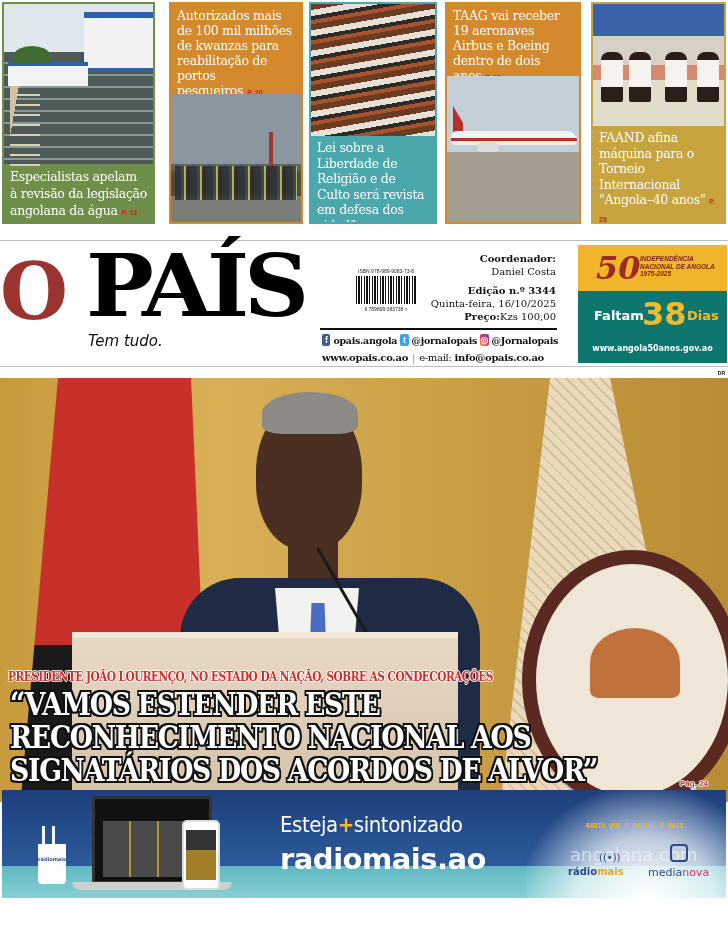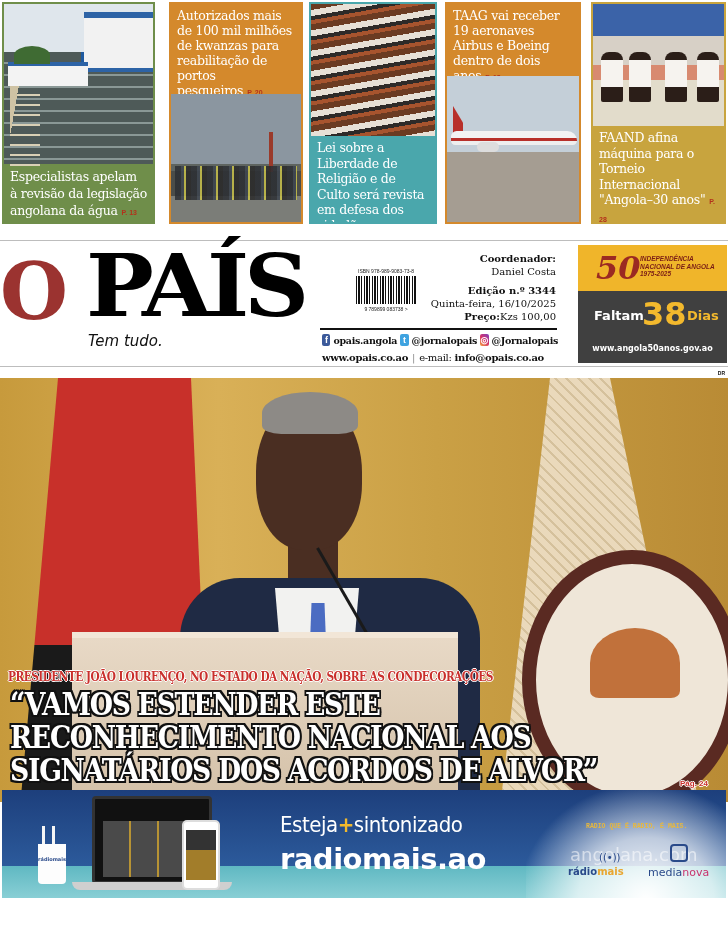--- a/index.html
+++ b/index.html
@@ -72,21 +72,21 @@
   .tw { background: #3fa3e0; }
   .ig { background: linear-gradient(45deg, #f4a33c, #d6336c, #7b3fbf); }
   .web { position: absolute; left: 322px; top: 352px; width: 236px; font-family: "DejaVu Serif", serif; font-size: 10px; white-space: nowrap; letter-spacing: -0.3px; }
   .web b { font-weight: bold; }
   .web .sep { color: #888; margin: 0 4px; }
 
   .badge50 { position: absolute; left: 578px; top: 245px; width: 149px; height: 118px; }
   .badge50 .top { height: 46px; background: #f0b52a; position: relative; }
   .badge50 .big50 { position: absolute; left: 18px; top: 4px; font-family: "DejaVu Serif", serif; font-weight: bold; font-style: italic; font-size: 32px; line-height: 38px; color: #9b2a22; }
   .badge50 .indep { position: absolute; left: 62px; top: 10px; font-family: "Liberation Sans", sans-serif; font-weight: bold; font-style: italic; font-size: 6.5px; line-height: 7.5px; color: #7a1d16; }
-  .badge50 .bot { height: 72px; background: #404040; position: relative; color: #fff; font-family: "DejaVu Sans", sans-serif; }
+  .badge50 .bot { height: 72px; background: #0f766e; position: relative; color: #fff; font-family: "DejaVu Sans", sans-serif; }
   .badge50 .falt { position: absolute; left: 16px; top: 17px; font-weight: bold; font-size: 13px; }
   .badge50 .num { position: absolute; left: 64px; top: 5px; font-weight: bold; font-size: 32px; color: #f3b92d; line-height: 36px; }
   .badge50 .dias { position: absolute; left: 109px; top: 17px; font-weight: bold; font-size: 13px; color: #f3b92d; }
   .badge50 .url { position: absolute; left: 0; right: 0; top: 53px; text-align: center; font-weight: bold; font-size: 8px; }
 
   
   .credit { position: absolute; right: 3px; top: 370px; font-family: "Liberation Sans", sans-serif; font-weight: bold; font-size: 5px; color: #111; }
   .lead { position: absolute; left: 0; top: 378px; width: 728px; height: 424px; overflow: hidden;
     background: linear-gradient(90deg, #c79a3c 0%, #d9b057 30%, #caa045 60%, #b98b35 100%); }
   .flag-ang { position: absolute; left: 20px; top: 0; width: 190px; height: 430px; background: linear-gradient(180deg, #c8302a 0 62%, #1a1a1a 62%); clip-path: polygon(20% 0, 90% 0, 100% 100%, 0 100%); }
@@ -179,21 +179,21 @@
   </div>
 
   <div class="teaser" id="t5">
     <div class="photo">
       <div class="player" style="left:8px"></div>
       <div class="player" style="left:36px"></div>
       <div class="player" style="left:72px"></div>
       <div class="player" style="left:104px"></div>
     </div>
     <div class="head">
-      <span>FAAND afina máquina para o Torneio Internacional "Angola–30 anos"</span><span class="pg">P. 28</span>
+      <span>FAAND afina máquina para o Torneio Internacional "Angola–40 anos"</span><span class="pg">P. 28</span>
     </div>
   </div>
 </div>
 
 <div class="rule" style="top:240px"></div>
 
 <div class="logo-o">O</div>
 <div class="logo-pais">PAÍS</div>
 <div class="tagline">Tem tudo.</div>
 

